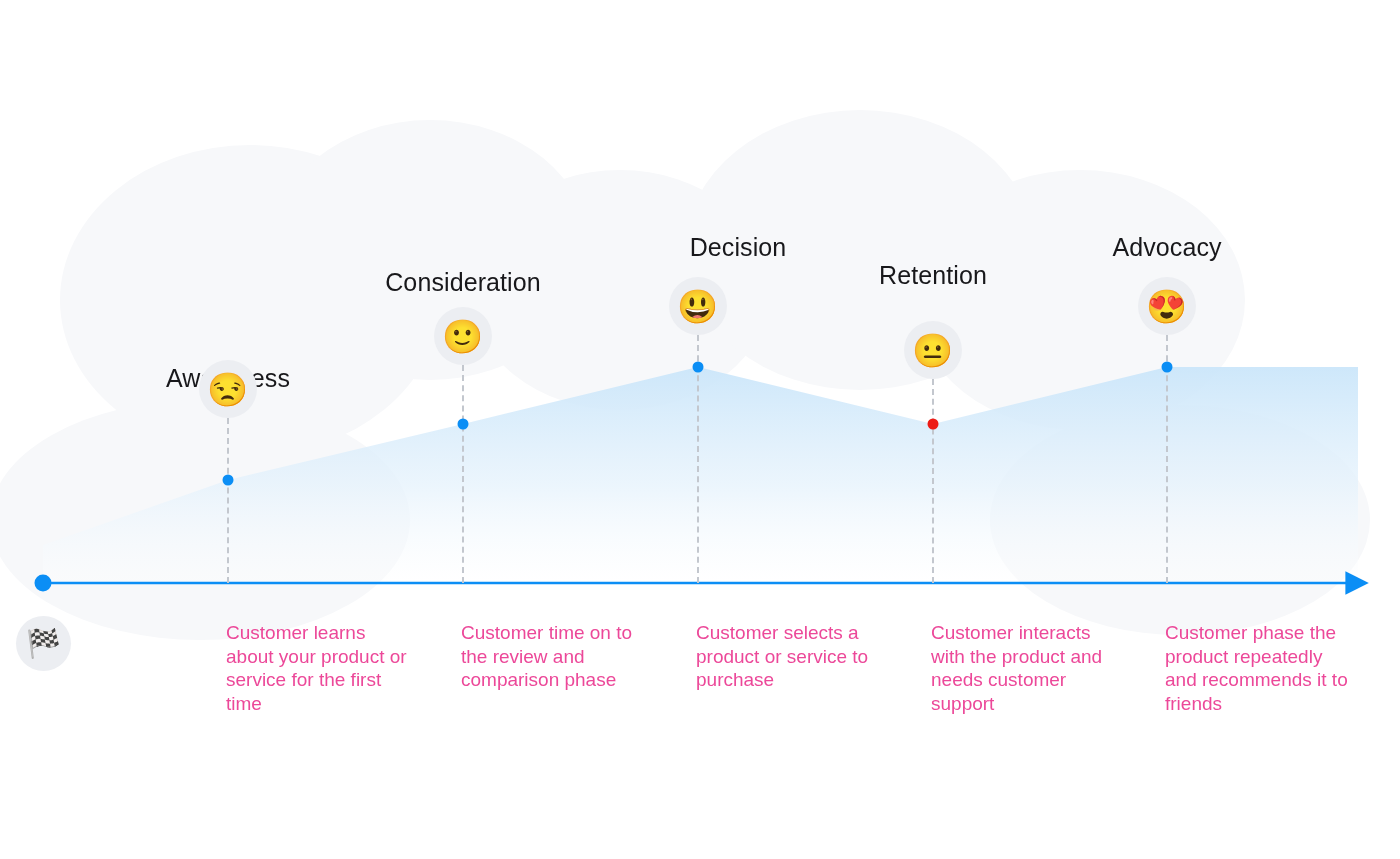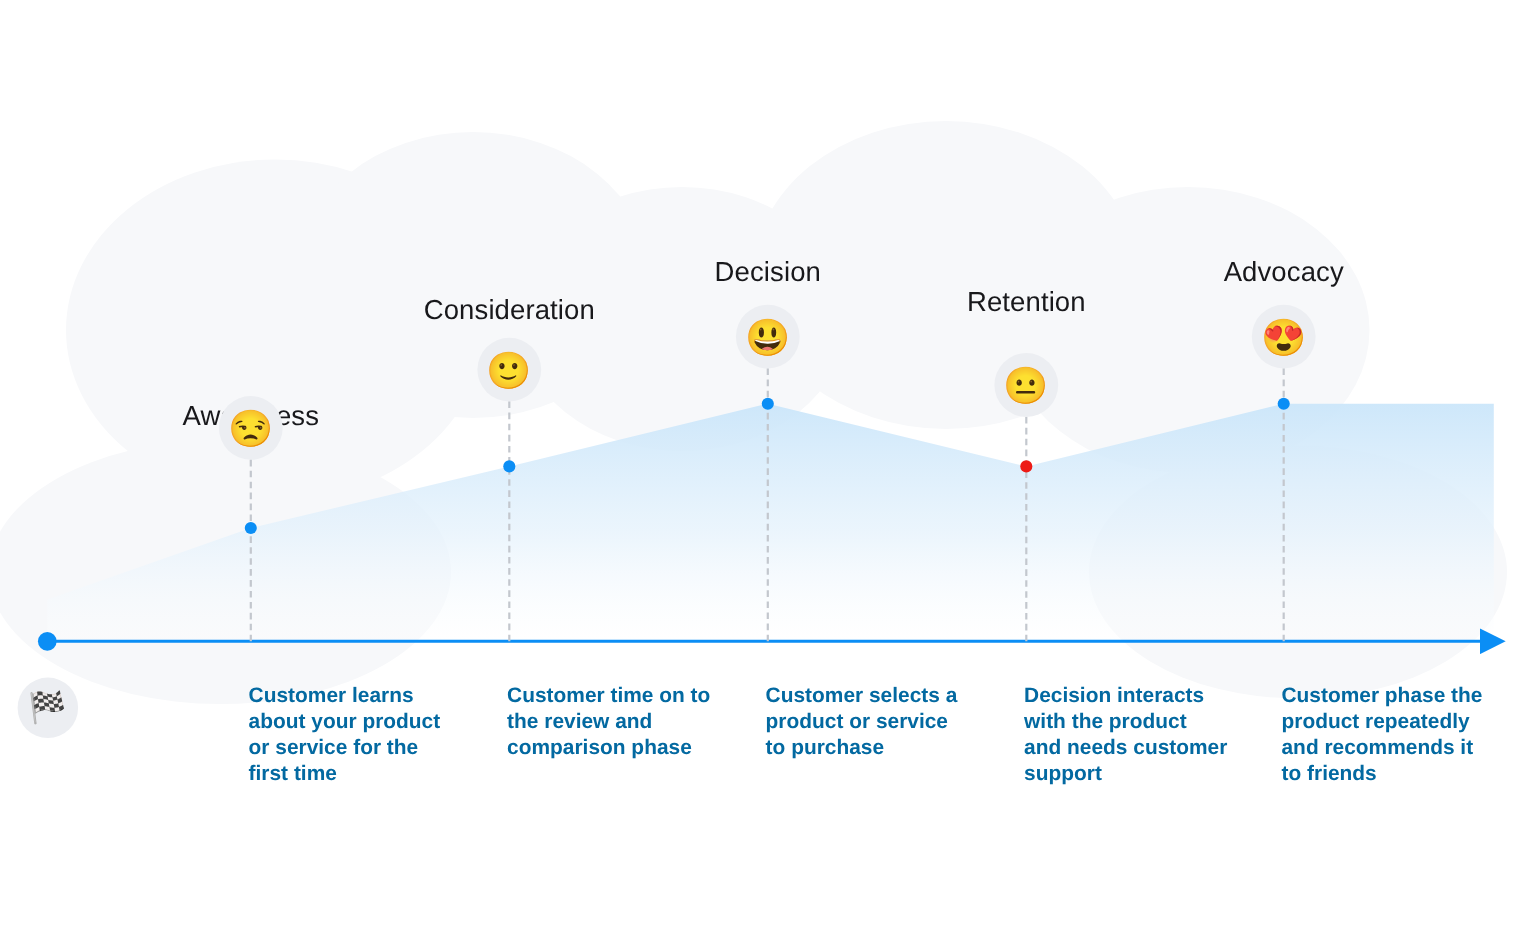--- a/index.html
+++ b/index.html
@@ -86,22 +86,22 @@
     background: #0b8ef5;
   }
   .stage-dot.red { background: #ed1b16; }
 
   .stage-desc {
     position: absolute;
     transform: translateX(0);
     width: 185px;
     font-size: 19px;
     line-height: 23.5px;
-    color: #0369a1;
-    font-weight: 700;
+    color: #ec4899;
+    font-weight: 400;
   }
 
   
   #timeline-axis {
     position: absolute;
     left: 0;
     top: 560px;
     width: 1400px;
     height: 48px;
     pointer-events: none;
@@ -180,37 +180,37 @@
     <div class="stage-title" style="top:268px;">Consideration</div>
     <div class="stage-emoji-wrap" style="top:307px;">
       <span class="stage-emoji">🙂</span>
     </div>
     <div class="stage-connector" style="top:365px; height:218px;"></div>
     <div class="stage-dot" style="top:424px; left:0;"></div>
     <div class="stage-desc" style="top:621px; left:-2px;">Customer time on to the review and comparison phase</div>
   </div>
 
   <div class="stage" style="left:698px;">
-    <div class="stage-title" style="top:233px;">Decision</div>
+    <div class="stage-title" style="top:233px;margin-left:40px;">Decision</div>
     <div class="stage-emoji-wrap" style="top:277px;">
       <span class="stage-emoji">😃</span>
     </div>
     <div class="stage-connector" style="top:335px; height:248px;"></div>
     <div class="stage-dot" style="top:367px; left:0;"></div>
     <div class="stage-desc" style="top:621px; left:-2px;">Customer selects a product or service to purchase</div>
   </div>
 
   <div class="stage" style="left:933px;">
     <div class="stage-title" style="top:261px;">Retention</div>
     <div class="stage-emoji-wrap" style="top:321px;">
       <span class="stage-emoji">😐</span>
     </div>
     <div class="stage-connector" style="top:379px; height:204px;"></div>
     <div class="stage-dot red" style="top:424px; left:0;"></div>
-    <div class="stage-desc" style="top:621px; left:-2px;">Decision interacts with the product and needs customer support</div>
+    <div class="stage-desc" style="top:621px; left:-2px;">Customer interacts with the product and needs customer support</div>
   </div>
 
   <div class="stage" style="left:1167px;">
     <div class="stage-title" style="top:233px;">Advocacy</div>
     <div class="stage-emoji-wrap" style="top:277px;">
       <span class="stage-emoji">😍</span>
     </div>
     <div class="stage-connector" style="top:335px; height:248px;"></div>
     <div class="stage-dot" style="top:367px; left:0;"></div>
     <div class="stage-desc" style="top:621px; left:-2px;">Customer phase the product repeatedly and recommends it to friends</div>

